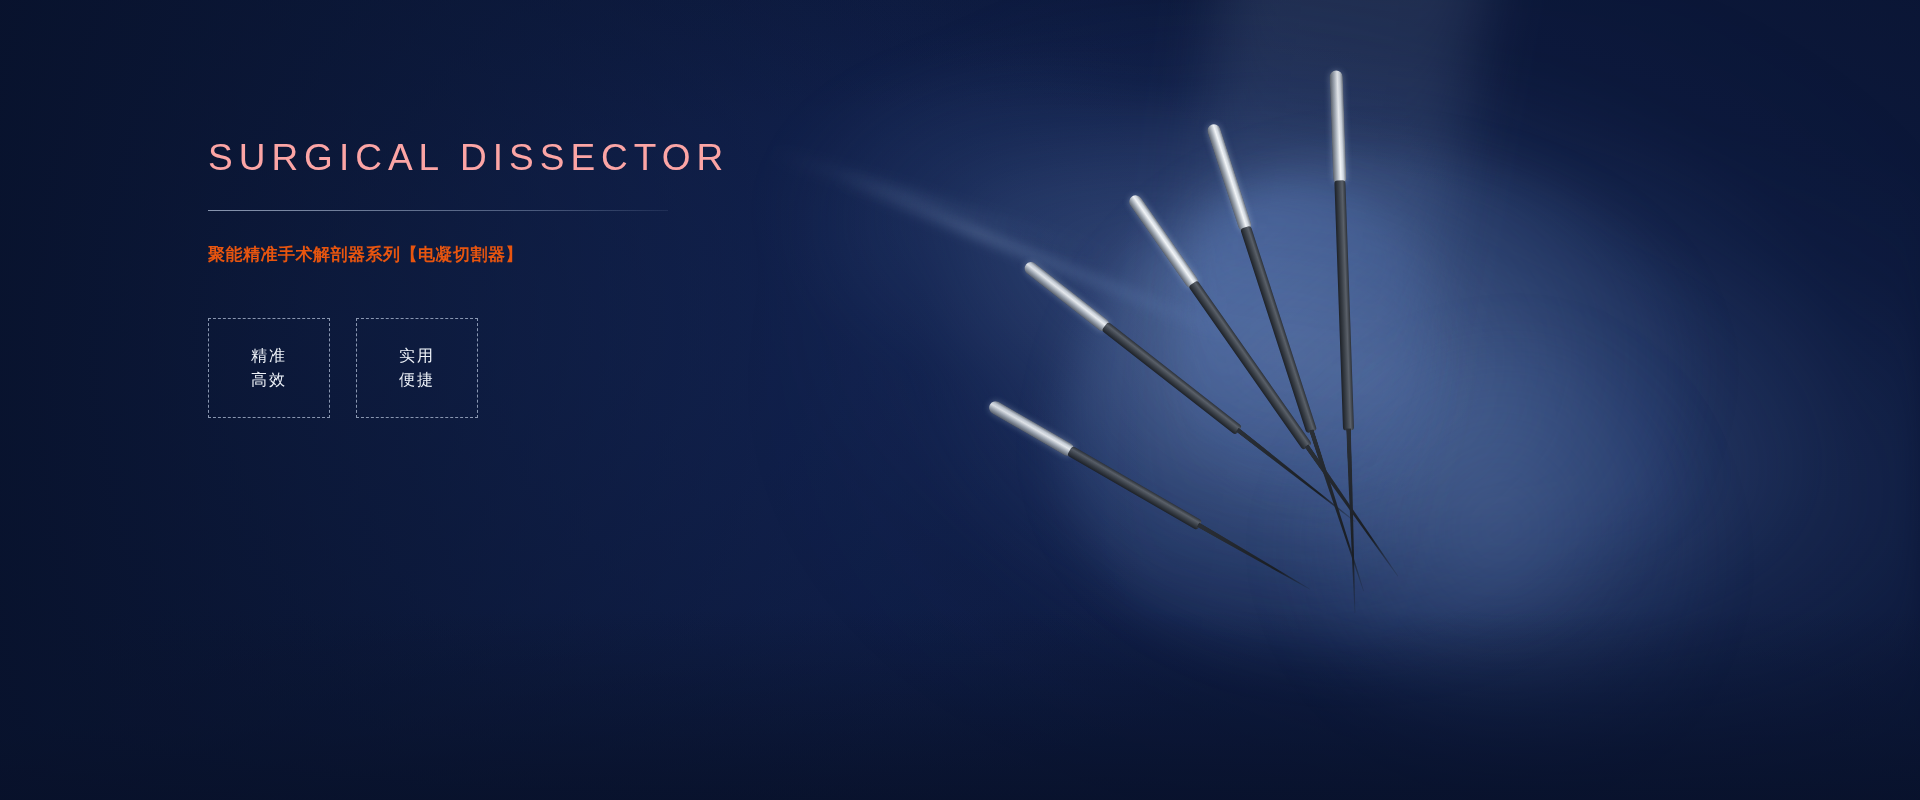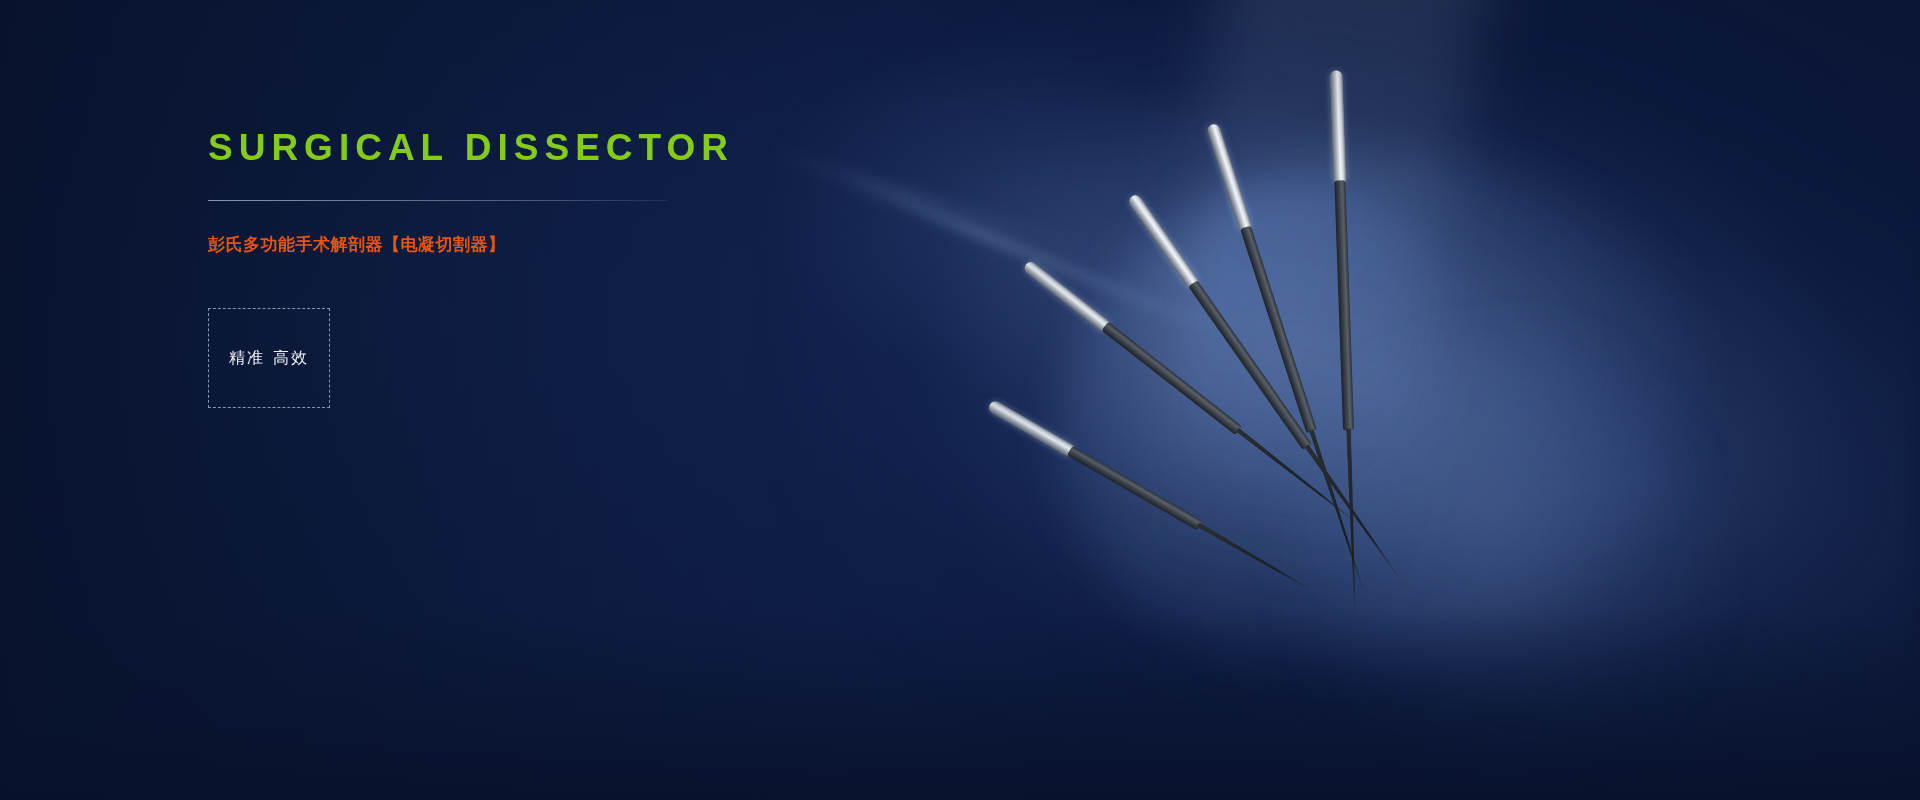--- a/index.html
+++ b/index.html
@@ -134,26 +134,26 @@
   }
   .title-cn {
     font-size: 40px;
     line-height: 1.25;
     color: #ffffff;
     letter-spacing: 2px;
     font-weight: 400;
     white-space: nowrap;
   }
   .title-en {
-    margin-top: 6px;
+    margin-top: 16px;
     font-size: 37px;
     line-height: 1.2;
-    color: #84cc16;
+    color: #fca5a5;
     letter-spacing: 6px;
-    font-weight: 700;
+    font-weight: 400;
     white-space: nowrap;
   }
   .divider {
     margin-top: 30px;
     width: 460px;
     height: 1px;
     background: linear-gradient(90deg, rgba(178,192,216,0.75) 0%, rgba(150,168,200,0.45) 70%, rgba(140,160,195,0.12) 100%);
   }
   .tagline {
     margin-top: 32px;
@@ -167,21 +167,21 @@
   .features {
     margin-top: 52px;
     display: flex;
     gap: 26px;
   }
   .feature {
     width: 120px;
     height: 98px;
     border: 1px dashed rgba(190,203,226,0.70);
     display: flex;
-    flex-direction: row;
+    flex-direction: column;
     align-items: center;
     justify-content: center;
     gap: 8px;
   }
   .feature span {
     display: block;
     font-size: 16px;
     color: #eef2f8;
     letter-spacing: 2px;
     line-height: 1.05;
@@ -228,23 +228,27 @@
         <div class="tip" style="left: 358px; width: 185px;"></div>
       </div>
     </div>
 
   <div class="bg-vignette"></div>
   <div class="bg-lowband"></div>
 
   <div class="content">
     <div class="title-en">SURGICAL DISSECTOR</div>
     <div class="divider"></div>
-    <div class="tagline">彭氏多功能手术解剖器【电凝切割器】</div>
+    <div class="tagline">聚能精准手术解剖器系列【电凝切割器】</div>
 
     <div class="features">
       <div class="feature">
         <span>精准</span>
         <span>高效</span>
       </div>
+      <div class="feature">
+        <span>实用</span>
+        <span>便捷</span>
+      </div>
     </div>
   </div>
 
 </div>
 
 </body></html>

